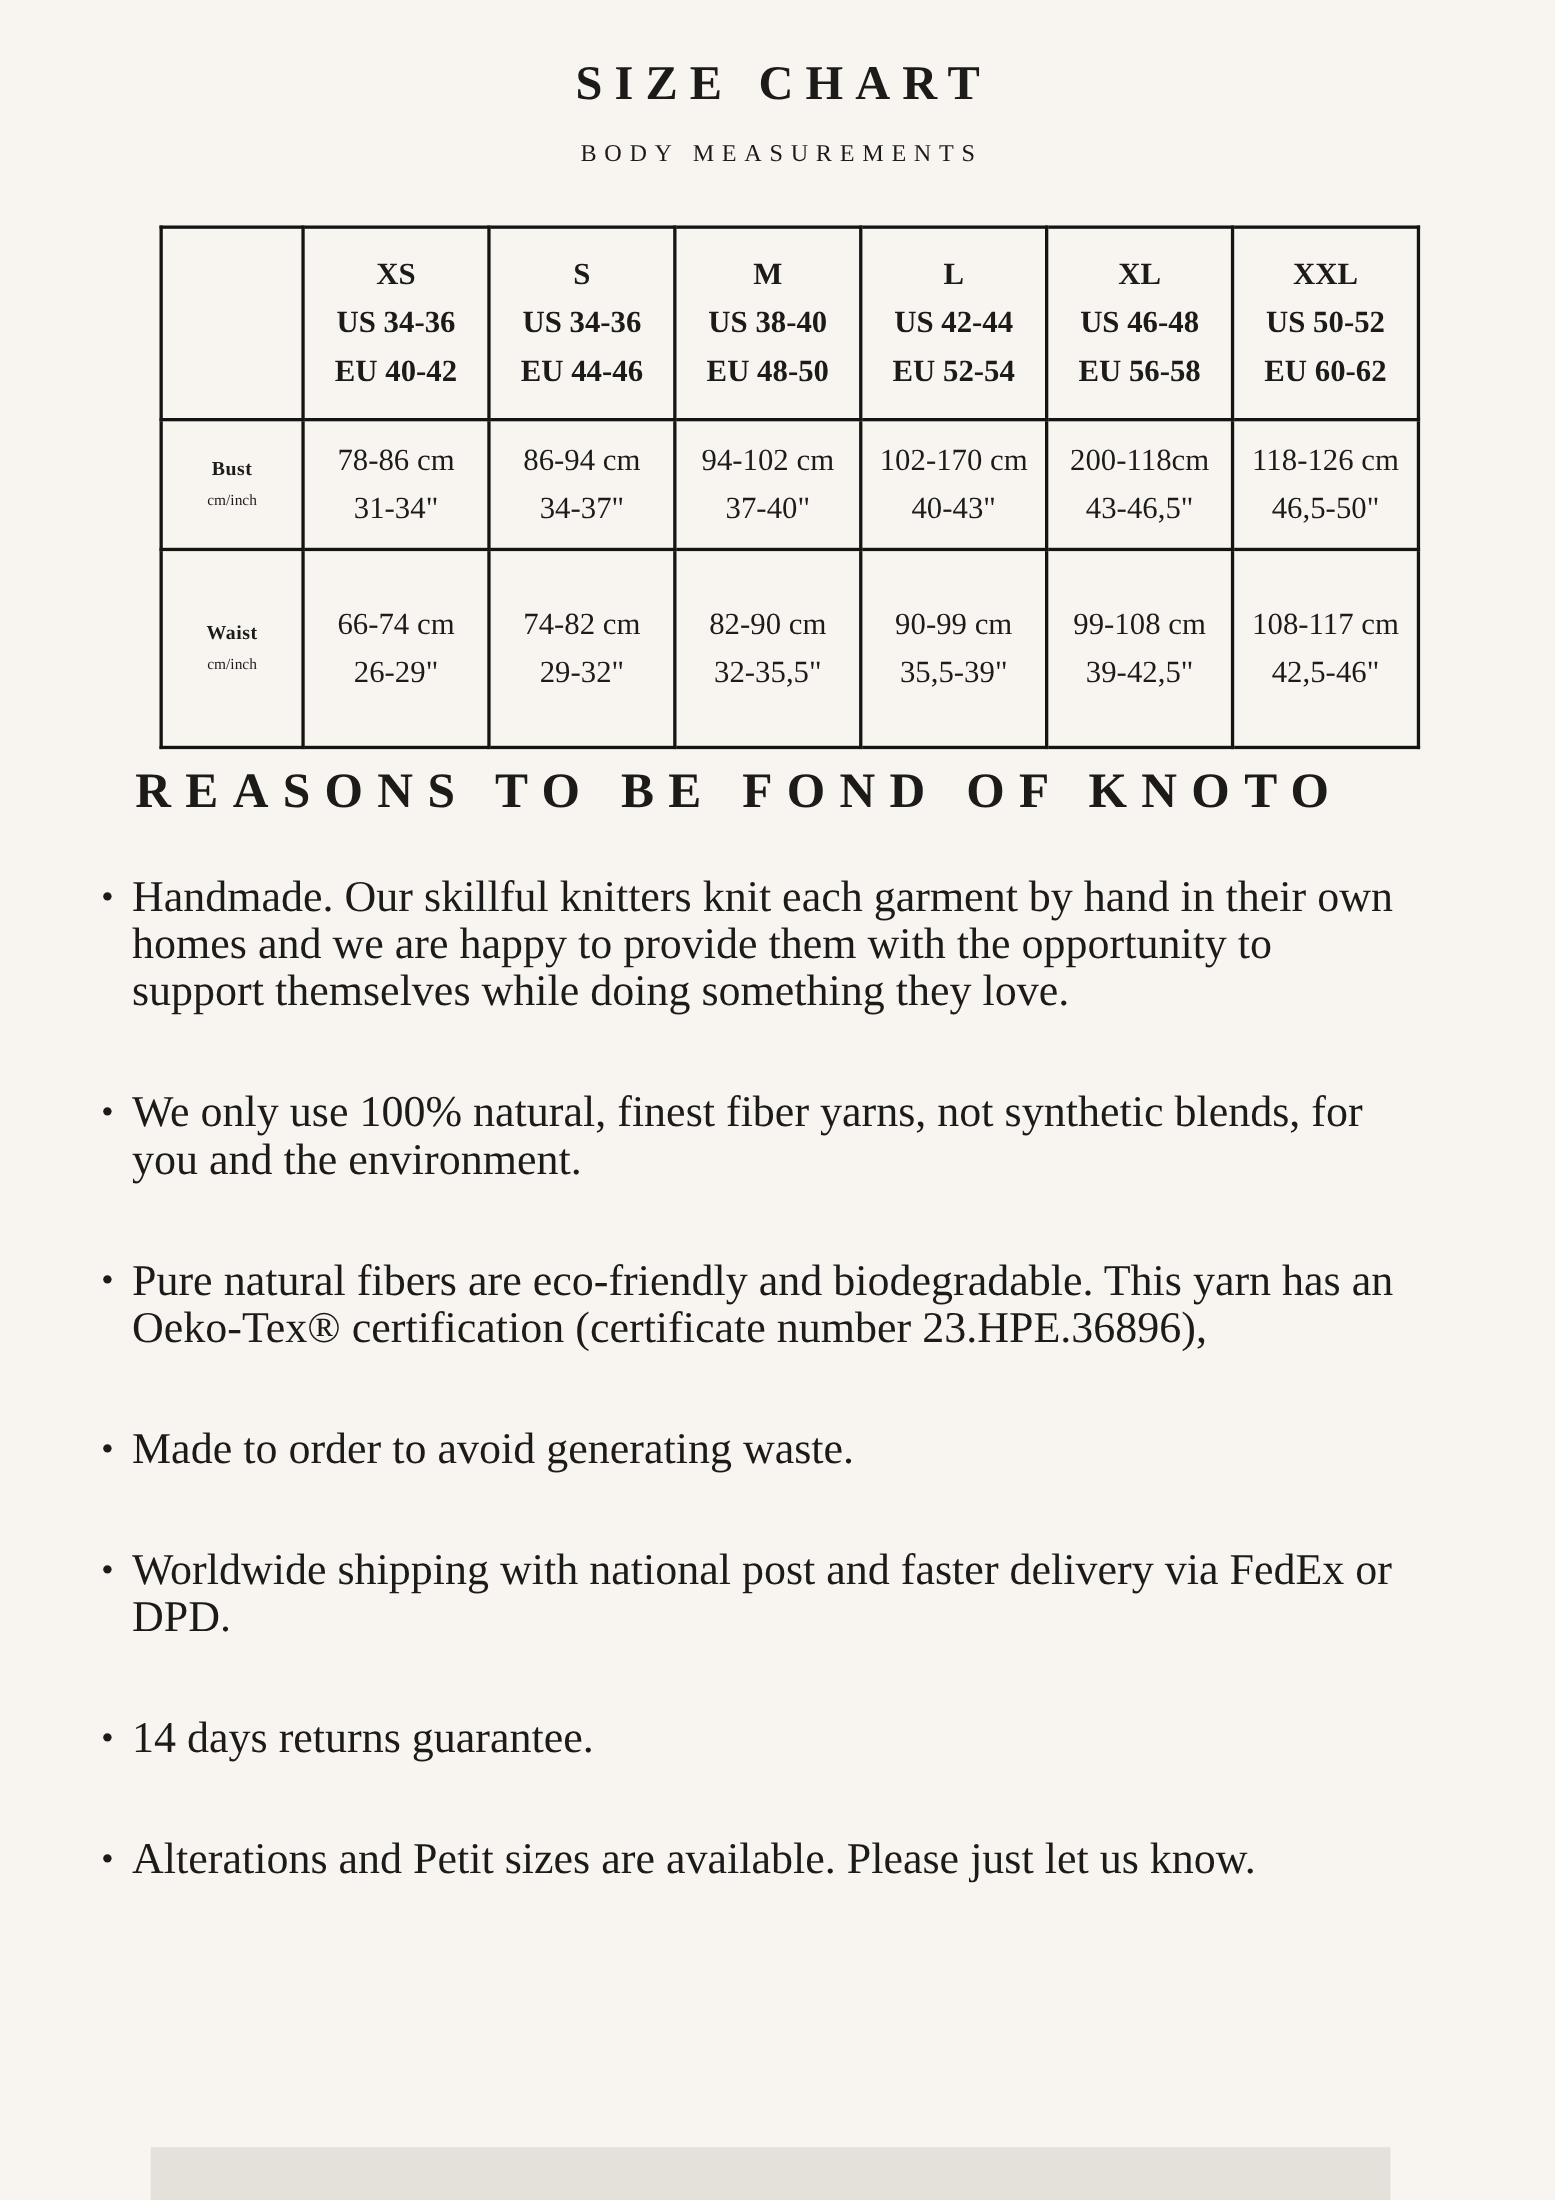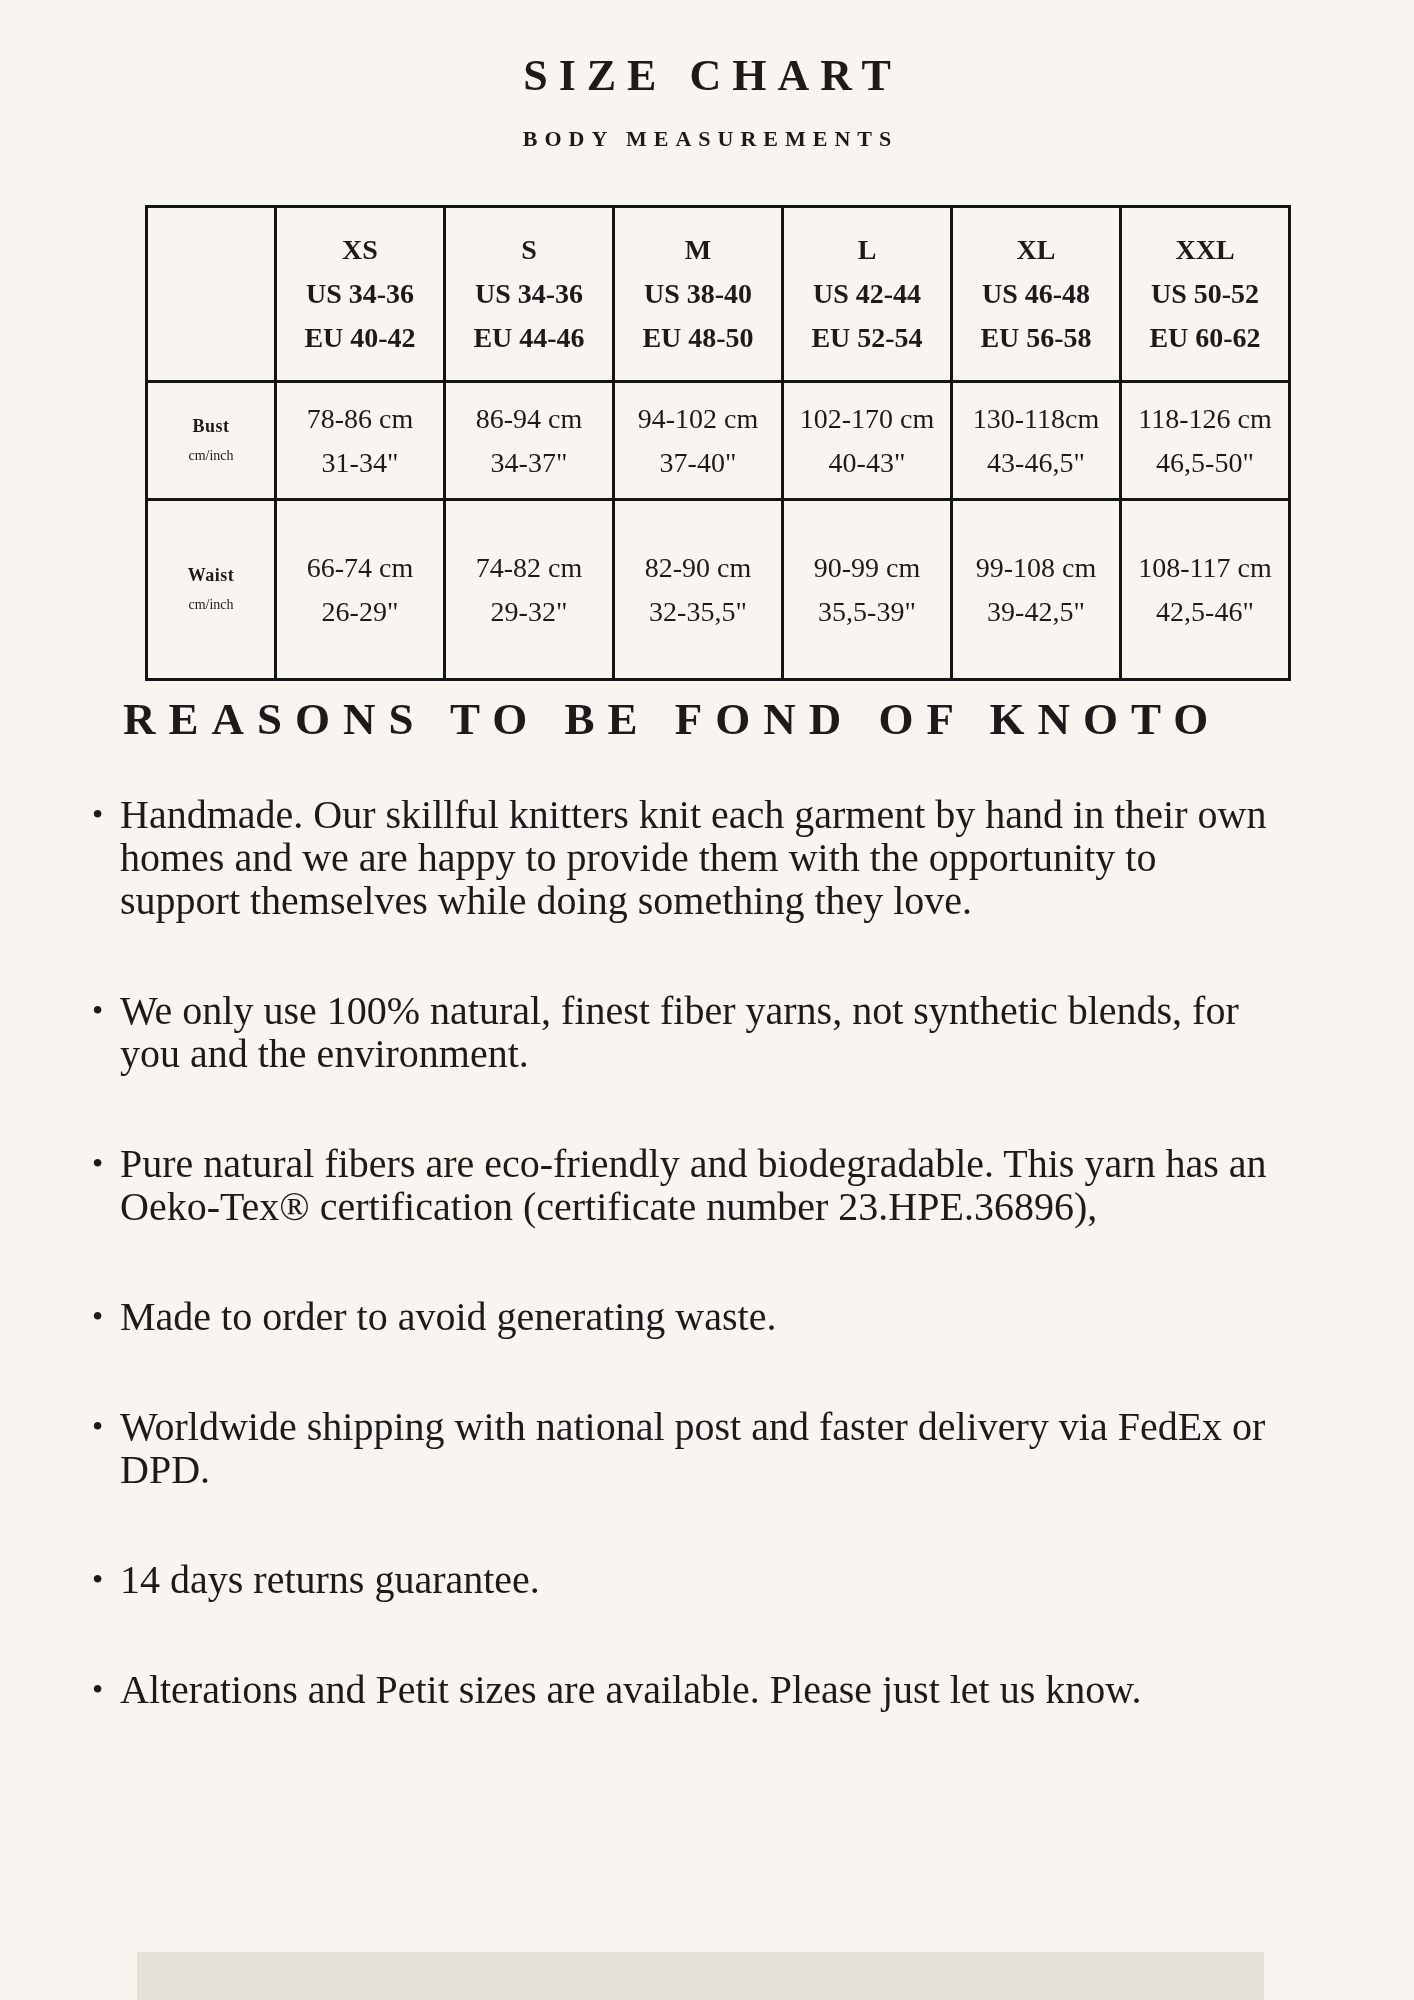--- a/index.html
+++ b/index.html
@@ -14,21 +14,21 @@
     width:1414px;height:2000px;position:relative;overflow:hidden;
     background:var(--bg);color:var(--ink);
     font-family:"Liberation Serif","DejaVu Serif",serif;
   }
   .title{
     margin:0;padding-top:50px;text-align:center;
     font-size:44px;line-height:52px;font-weight:bold;letter-spacing:11px;text-indent:11px;
   }
   .subtitle{
     margin-top:24px;text-align:center;
-    font-size:22px;line-height:26px;font-weight:bold;letter-spacing:7px;text-indent:7px;
+    font-size:22px;line-height:26px;font-weight:normal;letter-spacing:7px;text-indent:7px;
   }
   table.size-table{
     border-collapse:collapse;table-layout:fixed;
     margin:53px 0 0 145px;width:1146px;
   }
   col.c0{width:129px;}
   .size-table th,.size-table td{
     border:3px solid var(--line);text-align:center;vertical-align:middle;padding:0;
   }
   tr.r-head{height:175px;}
@@ -119,21 +119,21 @@
       </td>
       <td>
         <div class="vline">94-102 cm</div>
         <div class="vline">37-40"</div>
       </td>
       <td>
         <div class="vline">102-170 cm</div>
         <div class="vline">40-43"</div>
       </td>
       <td>
-        <div class="vline">130-118cm</div>
+        <div class="vline">200-118cm</div>
         <div class="vline">43-46,5"</div>
       </td>
       <td>
         <div class="vline">118-126 cm</div>
         <div class="vline">46,5-50"</div>
       </td>
     </tr>
     <tr class="r-waist">
       <td>
         <div class="lbl">Waist</div>

